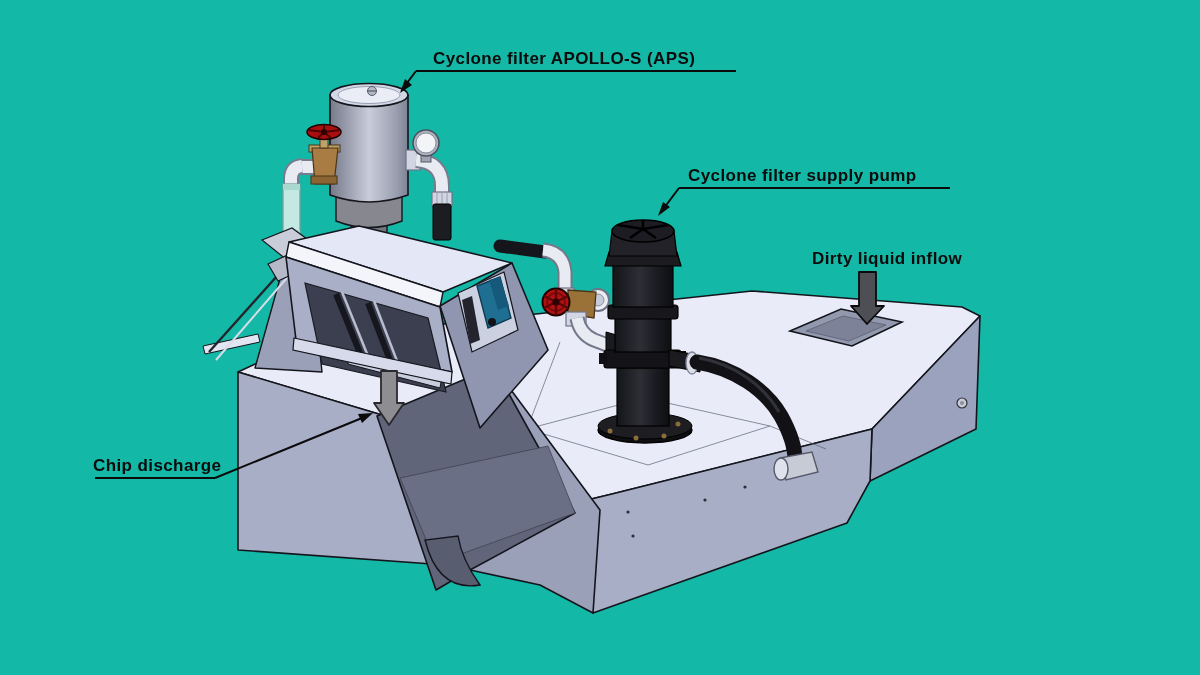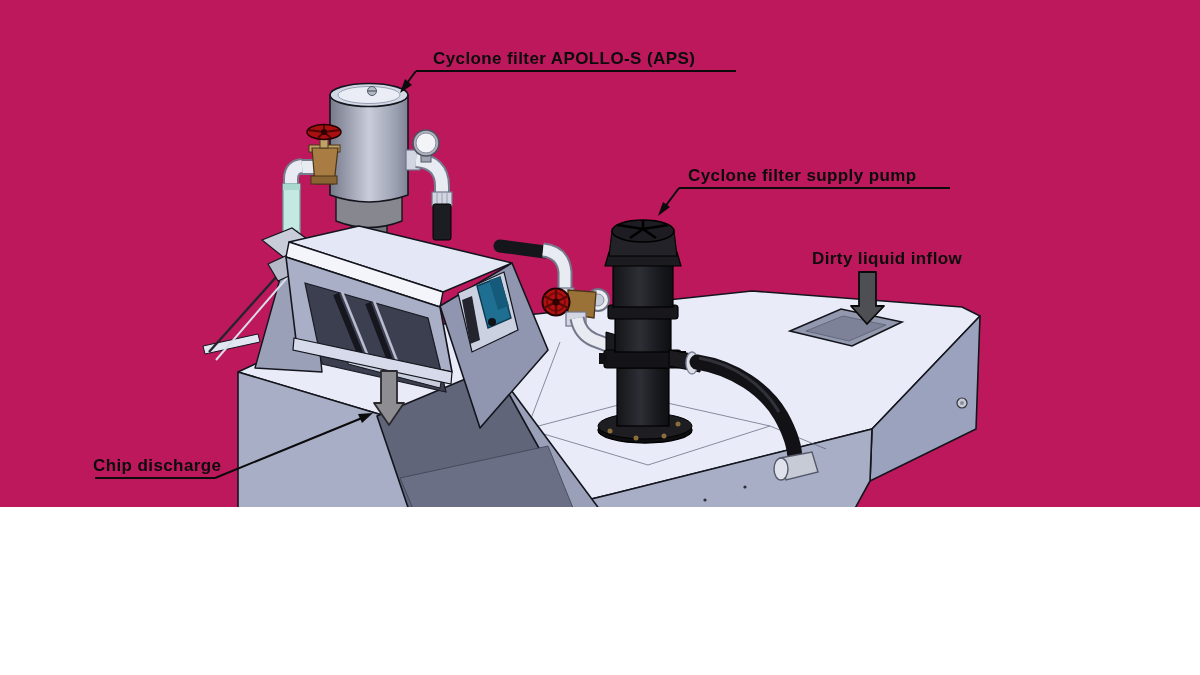--- a/index.html
+++ b/index.html
@@ -1,17 +1,17 @@
 <!DOCTYPE html>
 <html><head>
 <meta charset="utf-8">
 <style>
   html,body{margin:0;padding:0;background:#ffffff;}
   .stage{
-    position:relative;width:1200px;height:507px;background:#be185d;overflow:hidden;
+    position:relative;width:1200px;height:675px;background:#14b8a6;overflow:hidden;
     font-family:"Liberation Sans", sans-serif;
   }
   svg{display:block;}
   text.callout{
     font-family:"Liberation Sans", sans-serif;
     font-size:17px;font-weight:bold;letter-spacing:.4px;fill:#0b0b0b;
   }
 </style>
 </head>
 <body>

